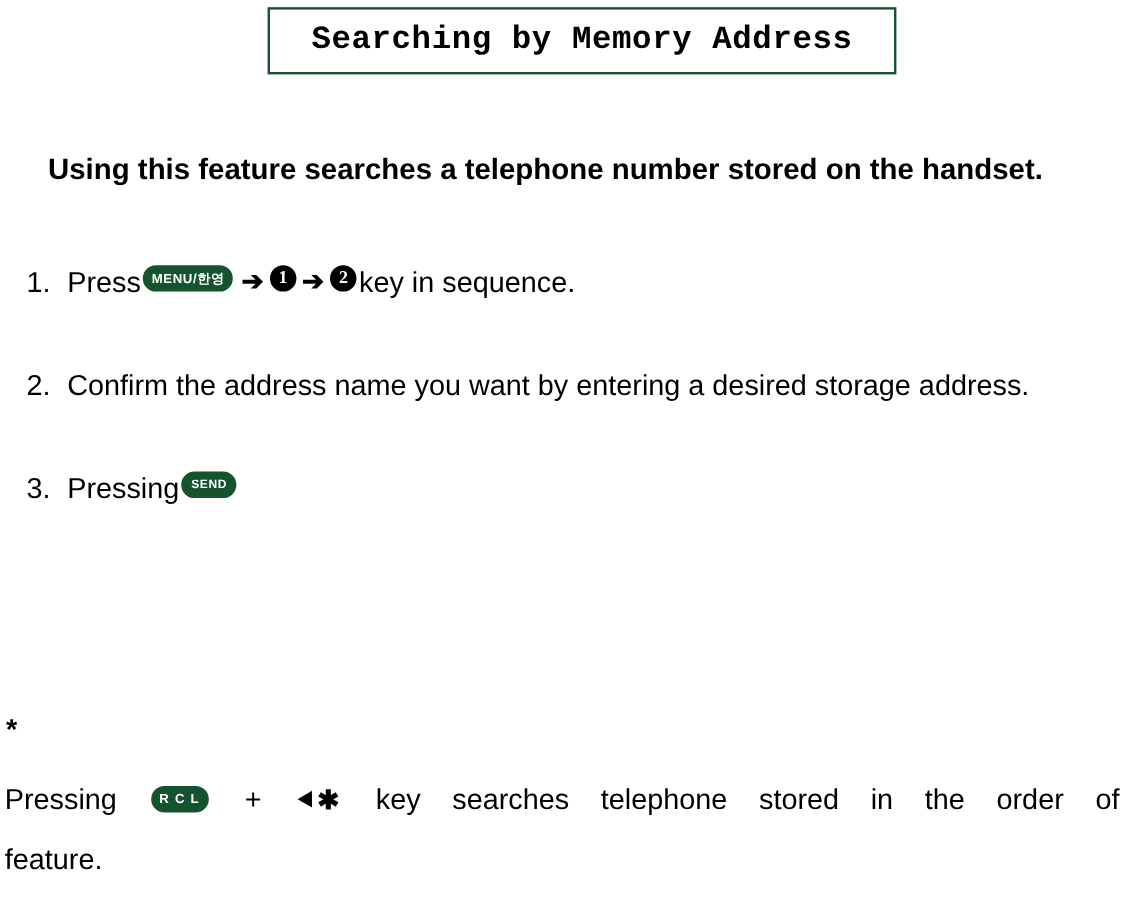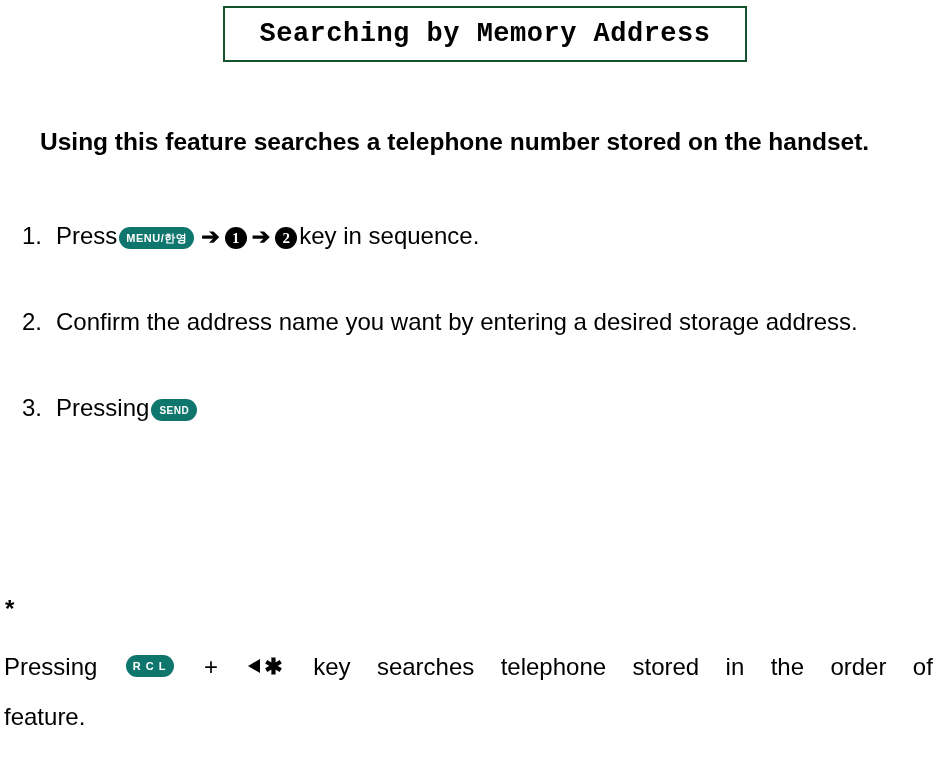--- a/index.html
+++ b/index.html
@@ -52,37 +52,37 @@
   }
   .step-num {
     width: 36px;
     text-align: right;
     padding-right: 14px;
     font-size: 24px;
   }
   .step-body {
     font-size: 24px;
     display: flex;
-    align-items: flex-end;
+    align-items: flex-start;
     flex-wrap: wrap;
     gap: 0;
   }
   .step-body span, .step-body svg {
     vertical-align: middle;
   }
   .step1 { top: 222px; }
   .step2 { top: 308px; }
   .step3 { top: 394px; }
   .key-btn {
     display: inline-flex;
     align-items: center;
     justify-content: center;
     height: 22px;
     border-radius: 11px;
-    background: #0f766e;
+    background: #14532d;
     color: #fff;
     font-size: 11px;
     font-weight: bold;
     padding: 0 7px;
     margin: 0 4px 0 2px;
     letter-spacing: 0.5px;
     position: relative;
     top: -1px;
   }
   .key-send {

